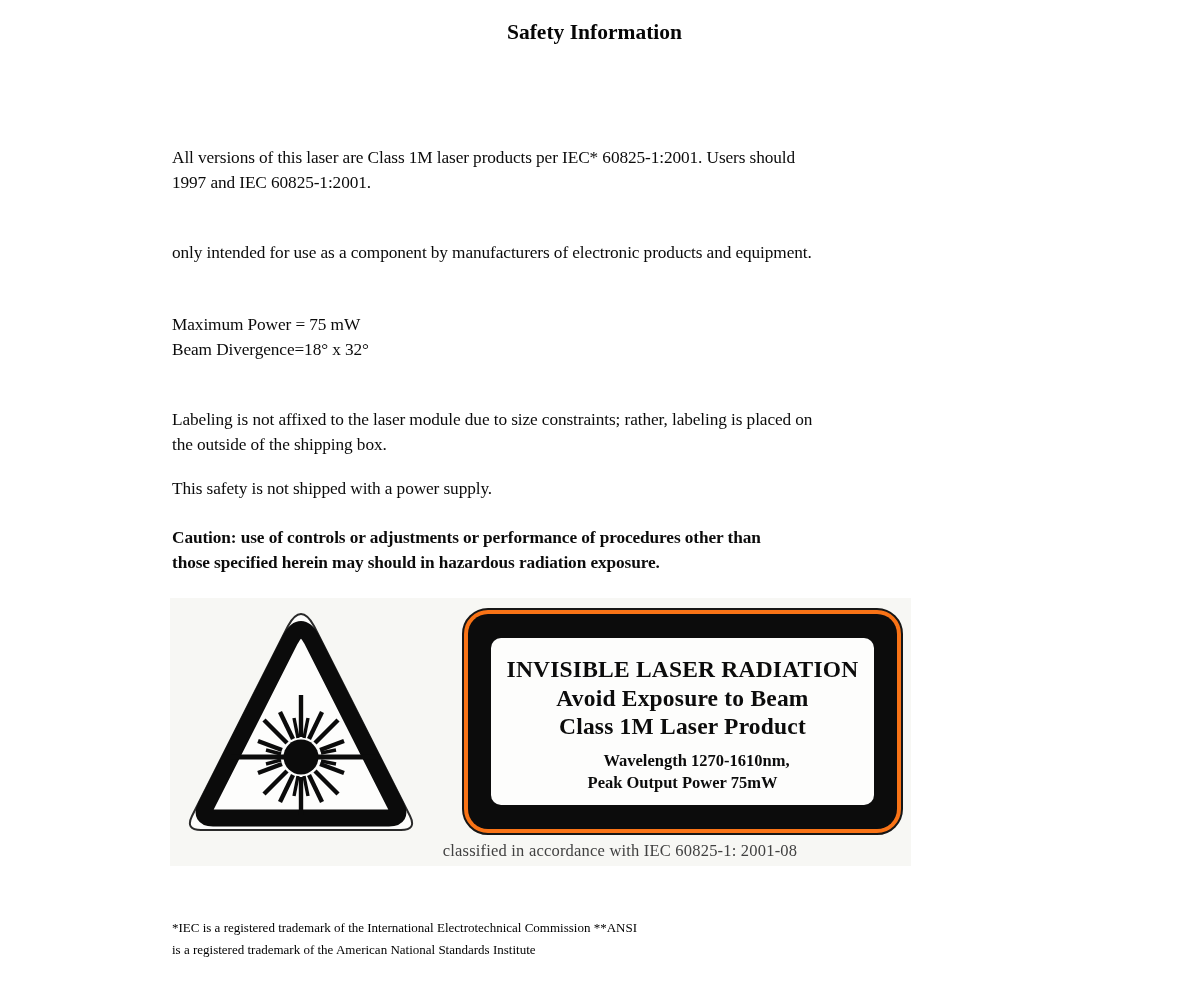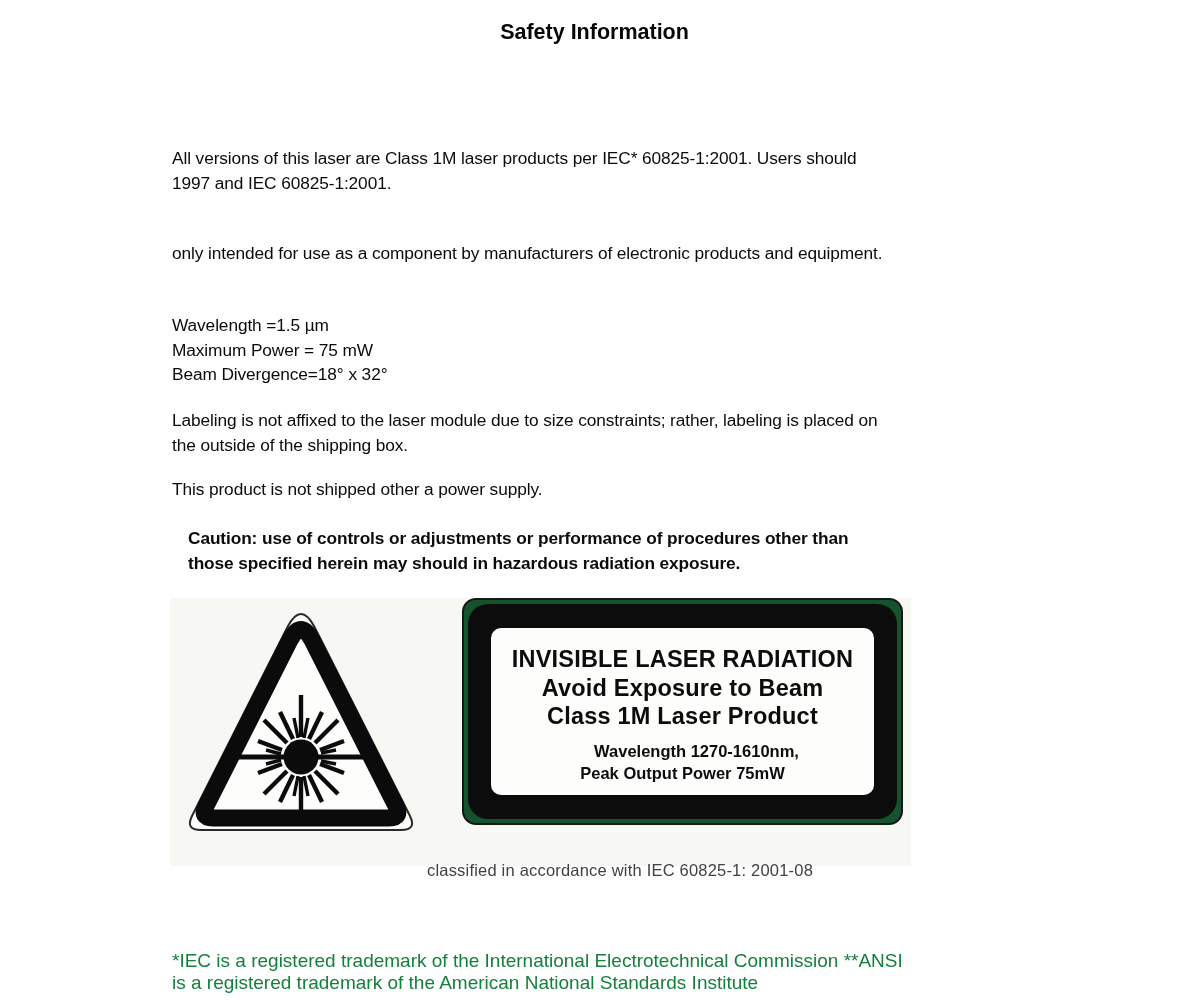--- a/index.html
+++ b/index.html
@@ -5,21 +5,21 @@
   html, body {
     margin: 0;
     padding: 0;
     background: #ffffff;
   }
   .page {
     position: relative;
     width: 1146px;
     height: 1000px;
     background: #ffffff;
-    font-family: Liberation Sans, sans-serif;
+    font-family: Liberation Serif, serif;
     color: #0b0b0b;
     overflow: hidden;
   }
   .title {
     position: absolute;
     left: 172px;
     top: 20px;
     width: 845px;
     text-align: center;
     font-size: 21.5px;
@@ -28,21 +28,21 @@
   }
   .para {
     position: absolute;
     left: 172px;
     width: 860px;
     font-size: 17.3px;
     line-height: 24.5px;
     color: #0b0b0b;
     letter-spacing: -0.1px;
   }
-  .para.bold { font-weight: bold; margin-left: 16px; }
+  .para.bold { font-weight: bold; }
   .line { white-space: nowrap; }
 
   
   .figure {
     position: absolute;
     left: 170px;
     top: 598px;
     width: 741px;
     height: 268px;
     background: #f7f7f4;
@@ -50,27 +50,27 @@
   .tri-svg {
     position: absolute;
     left: 6px;
     top: 2px;
     width: 250px;
     height: 240px;
   }
   .label-outer {
     position: absolute;
     left: 292px;
-    top: 0;
+    top: 10px;
     width: 441px;
     height: 227px;
     box-sizing: border-box;
     border: 2px solid #161616;
-    border-radius: 14px;
-    background: #14532d;
+    border-radius: 26px;
+    background: #f97316;
     padding: 4px;
   }
   .label-black {
     width: 100%;
     height: 100%;
     box-sizing: border-box;
     background: #0c0c0c;
     border-radius: 20px;
     display: flex;
     align-items: center;
@@ -104,62 +104,60 @@
 
   .fig-caption {
     position: absolute;
     left: 170px;
     top: 841px;
     width: 900px;
     text-align: center;
     font-size: 16.5px;
     color: #414141;
     letter-spacing: 0.2px;
-    margin-top: 20px;
   }
 
   .footnote {
     position: absolute;
     left: 172px;
-    top: 950px;
-    font-size: 19px;
+    top: 917px;
+    font-size: 13px;
     line-height: 21.5px;
-    color: #15803d;
+    color: #000000;
   }
 </style>
 </head>
 <body>
 
 <div class="page">
 
   <div class="title">Safety Information</div>
 
 
   <div class="para" style="top:146px">
     <div class="line">All versions of this laser are Class 1M laser products per IEC* 60825-1:2001. Users should</div>
     <div class="line">1997 and IEC 60825-1:2001.</div>
   </div>
 
   <div class="para" style="top:241px">
     <div class="line">only intended for use as a component by manufacturers of electronic products and equipment.</div>
   </div>
 
   <div class="para" style="top:313px">
-    <div class="line">Wavelength =1.5 µm</div>
     <div class="line">Maximum Power = 75 mW</div>
     <div class="line">Beam Divergence=18° x 32°</div>
   </div>
 
   <div class="para" style="top:408px">
     <div class="line">Labeling is not affixed to the laser module due to size constraints; rather, labeling is placed on</div>
     <div class="line">the outside of the shipping box.</div>
   </div>
 
   <div class="para" style="top:477px">
-    <div class="line">This product is not shipped other a power supply.</div>
+    <div class="line">This safety is not shipped with a power supply.</div>
   </div>
 
   <div class="para bold" style="top:526px">
     <div class="line">Caution: use of controls or adjustments or performance of procedures other than</div>
     <div class="line">those specified herein may should in hazardous radiation exposure.</div>
   </div>
 
   <div class="figure">
 
     <svg class="tri-svg" viewBox="0 0 250 240">

